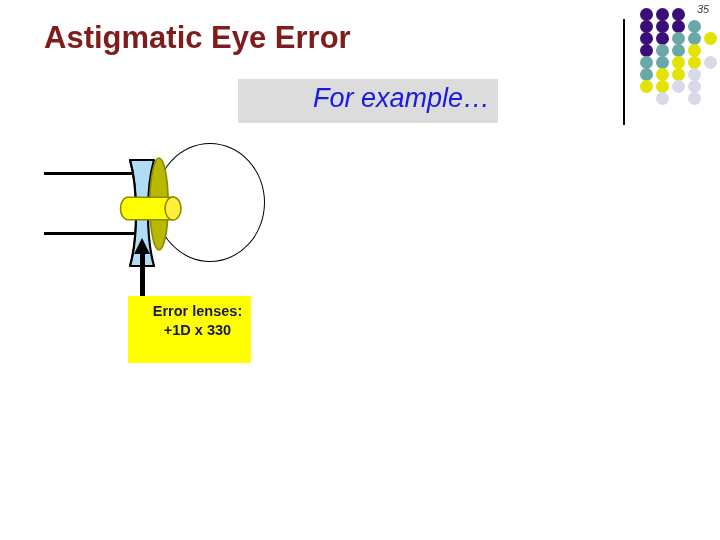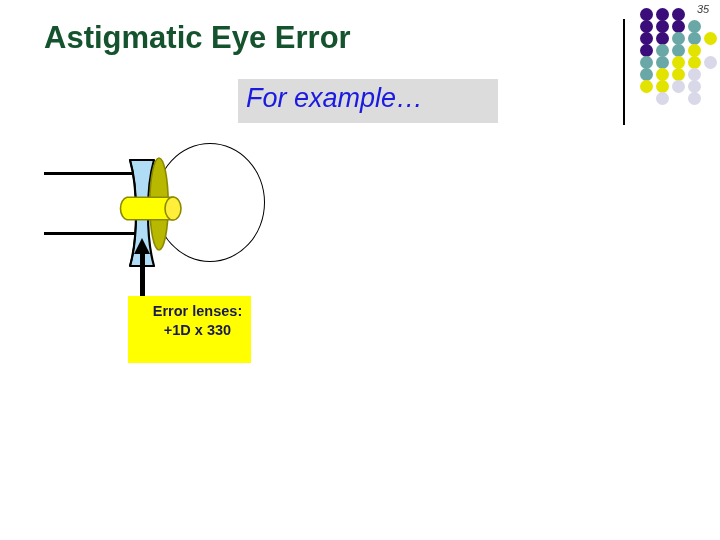--- a/index.html
+++ b/index.html
@@ -20,40 +20,40 @@
     background: #ffffff;
   }
 
   
   #slide-title {
     position: absolute;
     left: 44px;
     top: 20px;
     font-size: 31px;
     font-weight: bold;
-    color: #14532d;
+    color: #7f1d1d;
     letter-spacing: 0px;
     white-space: nowrap;
   }
 
   
   #subtitle-box {
     position: absolute;
     left: 238px;
     top: 79px;
     width: 260px;
     height: 44px;
     background: #dcdcdc;
   }
   #subtitle-text {
     position: absolute;
     left: 8px;
     top: 4px;
     width: 244px;
-    text-align: left;
+    text-align: right;
     font-size: 27px;
     font-style: italic;
     font-weight: normal;
     color: #1a1ae0;
     white-space: nowrap;
   }
 
   
   #page-number {
     position: absolute;

